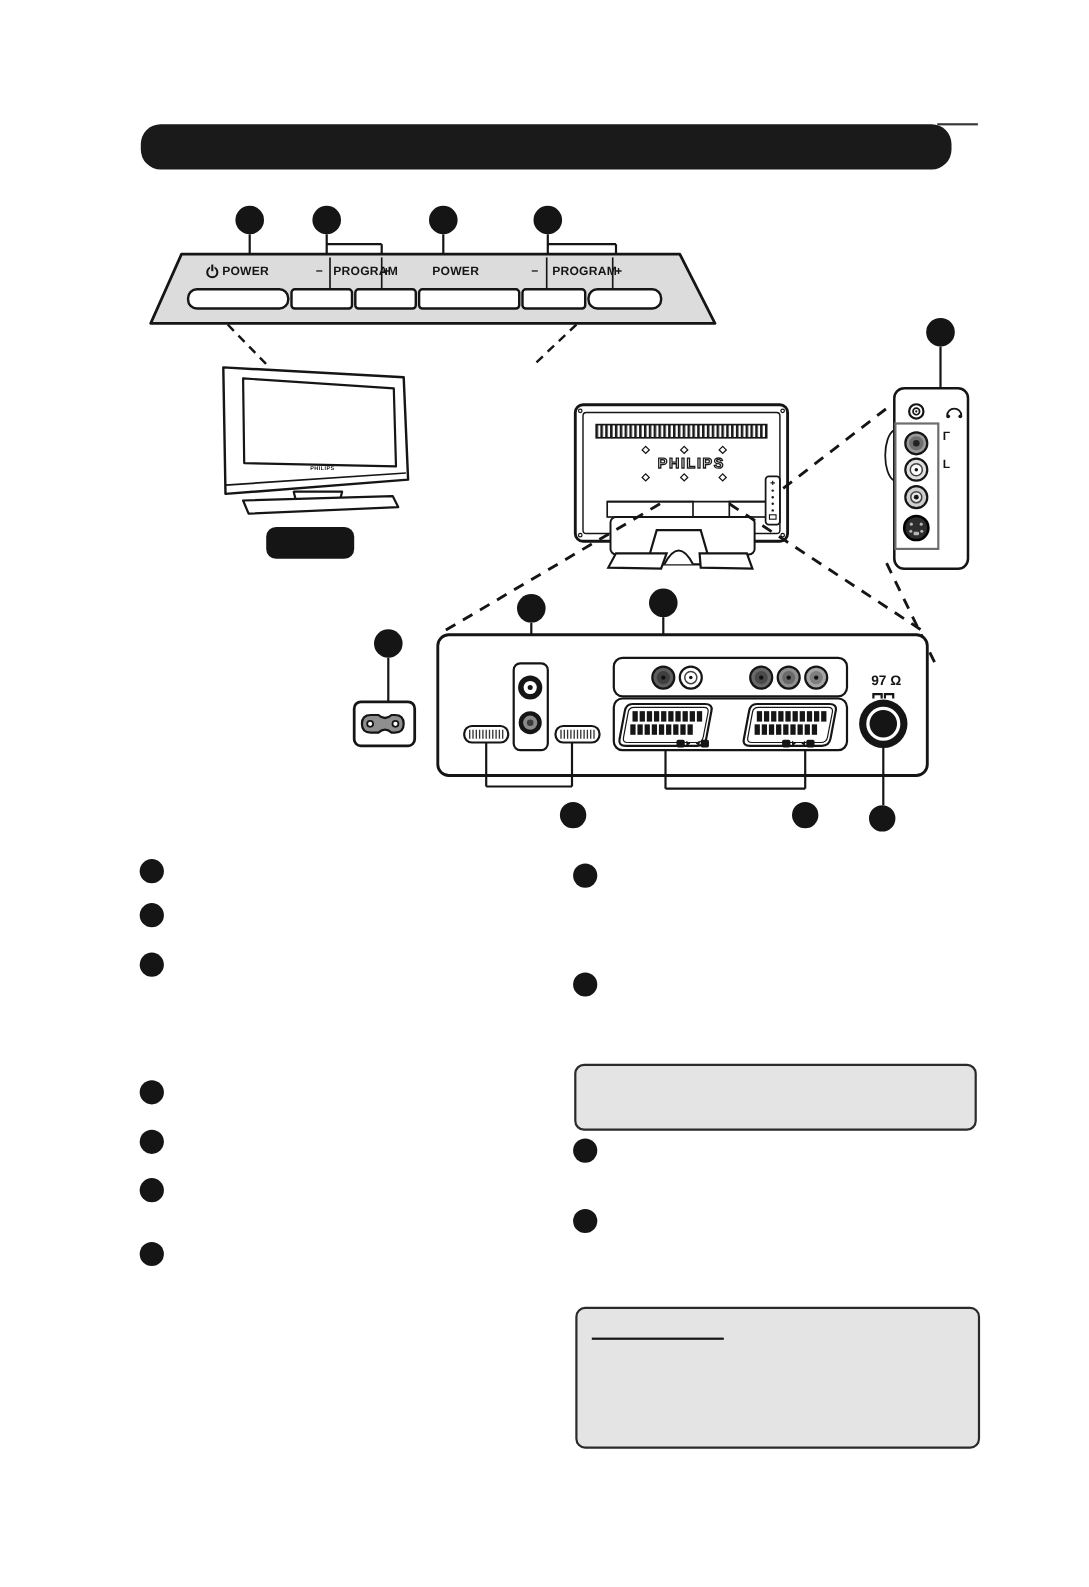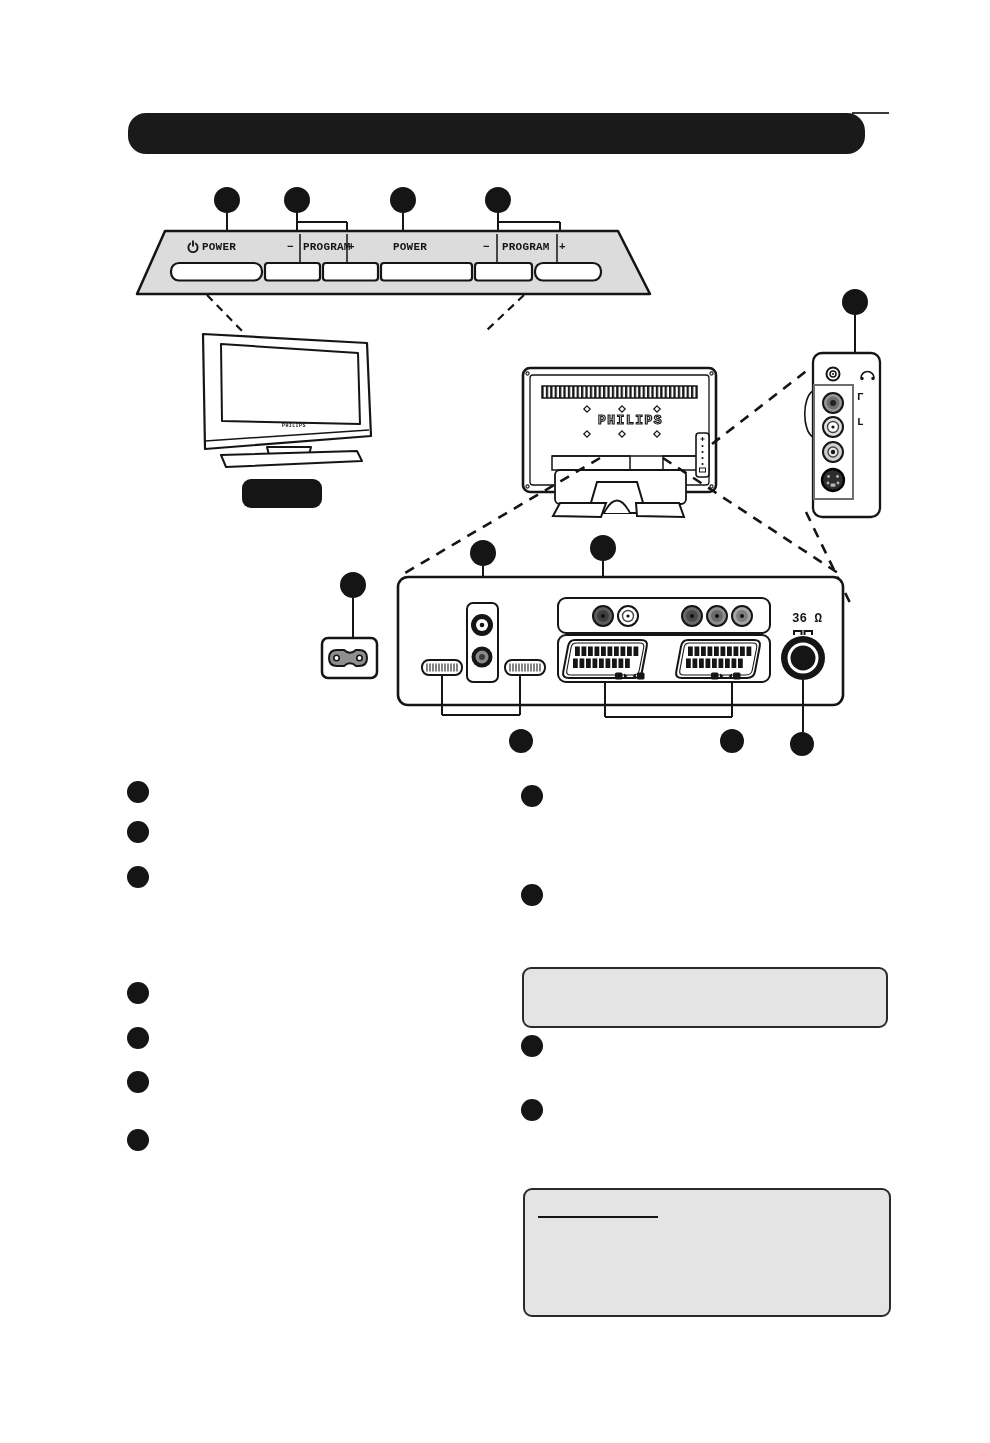--- a/index.html
+++ b/index.html
@@ -1,17 +1,17 @@
 <!DOCTYPE html>
 <html><head>
 <meta charset="utf-8">
 <style>
   html,body{margin:0;padding:0;background:#fff;}
   .page{position:relative;width:990px;height:1443px;background:#ffffff;overflow:hidden;
-        font-family:Liberation Mono, monospace;color:#151515;}
+        font-family:Liberation Sans, sans-serif;color:#151515;}
   .abs{position:absolute;}
   svg{position:absolute;overflow:visible;}
   .lbl{position:absolute;font-size:11px;font-weight:700;color:#151515;letter-spacing:.2px;white-space:nowrap;}
   .header-bar{position:absolute;left:128px;top:113px;width:737px;height:41px;background:#1a1a1a;border-radius:18px;}
   .header-line{position:absolute;left:852px;top:112px;width:37px;height:2px;background:#3a3a3a;}
   .dot{position:absolute;width:22px;height:22px;border-radius:50%;background:#151515;}
   .front-label-box{position:absolute;left:242px;top:479px;width:80px;height:29px;background:#151515;border-radius:9px;}
   .philips-back{position:absolute;left:598px;top:413px;font-size:13px;font-weight:800;letter-spacing:1.5px;
                 color:#ffffff;-webkit-text-stroke:1.2px #1a1a1a;}
   .philips-front{position:absolute;left:282px;top:423px;font-size:5px;font-weight:700;letter-spacing:.4px;color:#151515;}
@@ -319,21 +319,21 @@
         <line x1="52" y1="185" x2="130" y2="185"></line>
       <line x1="215" y1="152" x2="215" y2="187"></line>
         <line x1="342" y1="152" x2="342" y2="187"></line>
         <line x1="215" y1="187" x2="342" y2="187"></line>
       <line x1="413" y1="150" x2="413" y2="202"></line>
     </g>
     <circle cx="131" cy="211" r="12" fill="#151515"></circle>
     <circle cx="342" cy="211" r="12" fill="#151515"></circle>
     <circle cx="412" cy="214" r="12" fill="#151515"></circle>
   </svg>
-  <span class="ohm-label">36 Ω</span>
+  <span class="ohm-label">97 Ω</span>
 
   <div class="dot" style="left:127px;top:781px"></div>
   <div class="dot" style="left:127px;top:821px"></div>
   <div class="dot" style="left:127px;top:866px"></div>
   <div class="dot" style="left:127px;top:982px"></div>
   <div class="dot" style="left:127px;top:1027px"></div>
   <div class="dot" style="left:127px;top:1071px"></div>
   <div class="dot" style="left:127px;top:1129px"></div>
 
   <div class="dot" style="left:521px;top:785px"></div>

